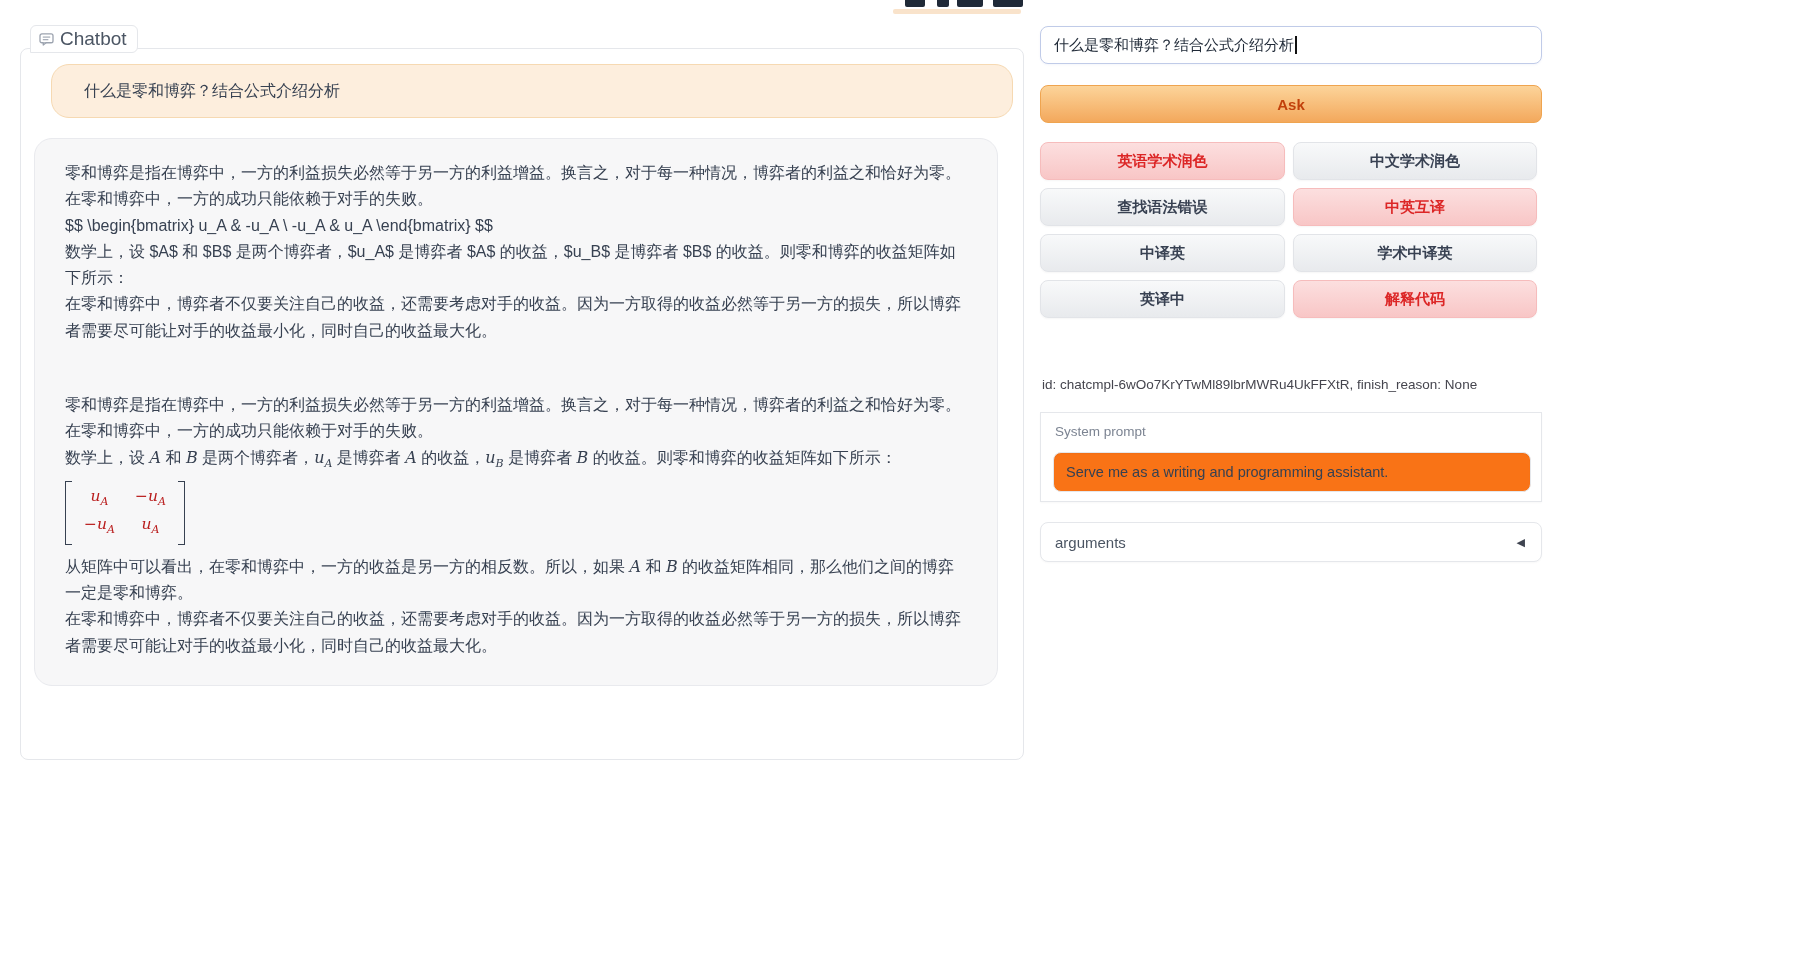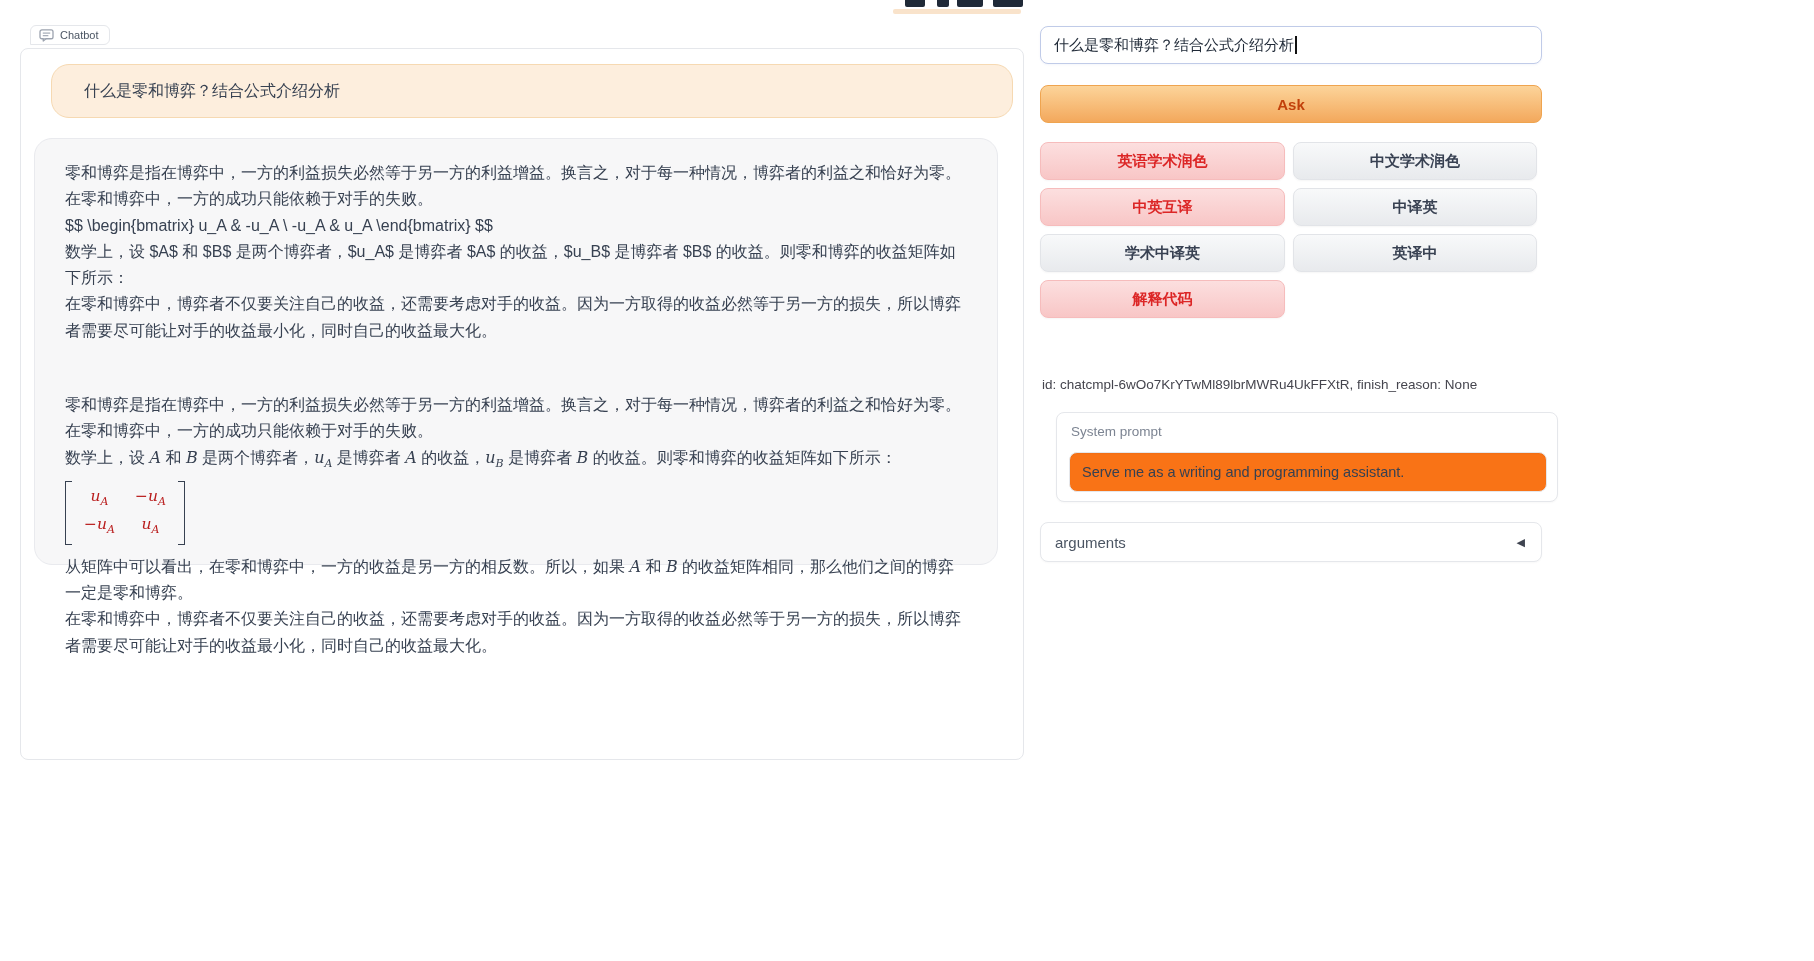--- a/index.html
+++ b/index.html
@@ -8,31 +8,31 @@
   .app { position:relative; width:1814px; height:961px; background:#fff; }
 
   
   .title-frag { position:absolute; left:893px; top:0; width:140px; height:15px; }
   .tf-bar { position:absolute; top:0; height:7px; background:#1f2937; border-radius:0 0 2px 2px; }
   .tf-underline { position:absolute; top:9px; left:0; width:128px; height:5px; background:#f9e3cb; border-radius:2px; }
 
   
   .chat-panel { position:absolute; left:20px; top:48px; width:1004px; height:712px;
                 background:#fff; border:1px solid #e5e7eb; border-radius:8px; }
-  .chat-tab { position:absolute; left:30px; top:25px; height:20px; z-index:3;
+  .chat-tab { position:absolute; left:30px; top:25px; height:28px; z-index:3;
               display:flex; align-items:center; gap:6px; padding:0 10px 0 8px;
               background:#fff; border:1px solid #e5e7eb; border-radius:6px 6px 6px 0;
-              font-size:11px; color:#4b5563; }
+              font-size:19px; color:#4b5563; }
   .chat-tab svg { display:block; }
 
   .bubble-user { position:absolute; left:30px; top:15px; width:962px; height:54px;
                  background:#fdeedd; border:1px solid #f6d9b2; border-radius:18px;
                  display:flex; align-items:center; padding:0 32px;
                  font-size:16px; color:#374151; }
-  .bubble-bot  { position:absolute; left:13px; top:89px; width:964px; height:427px;
+  .bubble-bot  { position:absolute; left:13px; top:89px; width:964px; height:548px;
                  background:#f7f7f8; border:1px solid #e9eaee; border-radius:18px;
                  padding:21px 30px; font-size:16px; line-height:26.3px; color:#374151; }
   .bubble-bot p { margin:0; }
   .bot-gap { height:48px; }
 
   .mathvar { font-family:"DejaVu Serif", serif; font-style:italic; }
   sub.msub { font-family:"DejaVu Serif", serif; font-style:italic; font-size:11px; }
 
   .matrix { display:inline-flex; align-items:stretch; margin:4px 0 2px 0;
             font-family:"DejaVu Serif", serif; font-style:italic; font-size:15.5px;
@@ -63,22 +63,22 @@
   .fn-btn { height:38px; border-radius:8px; display:flex; align-items:center; justify-content:center;
             font-size:15px; cursor:pointer; box-shadow:0 1px 2px rgba(0,0,0,.04); }
   .fn-btn.gray { background:linear-gradient(to bottom, #f8f9fa 0%, #e8eaed 100%);
                  border:1px solid #e2e4e8; color:#384152; font-weight:600; }
   .fn-btn.red  { background:linear-gradient(to bottom, #fcdfdf 0%, #f8c6c6 100%);
                  border:1px solid #f6bcbc; color:#dc2626; font-weight:700; }
 
   .status-line { position:absolute; left:2px; top:377px; width:500px;
                  font-size:13.5px; color:#45454e; }
 
-  .sys-box { position:absolute; left:16px; top:412px; width:502px; height:90px;
-             background:#fff; border:1px solid #e5e7eb; border-radius:8px;
+  .sys-box { position:absolute; left:0; top:412px; width:502px; height:90px;
+             background:#fff; border:1px solid #e5e7eb; border-radius:0;
              box-shadow:0 1px 2px rgba(0,0,0,.03); }
   .sys-label { position:absolute; left:14px; top:11px; font-size:13.5px; color:#7c8492; }
   .sys-textarea { position:absolute; left:12px; top:39px; width:478px; height:40px;
                   background:#f97316; border:1px solid #e5e7eb; border-radius:8px;
                   display:flex; align-items:center; padding:0 12px;
                   font-size:14.5px; color:#374151; box-shadow:inset 0 1px 2px rgba(0,0,0,.04); }
 
   .accordion { position:absolute; left:0; top:522px; width:502px; height:40px;
                background:#fff; border:1px solid #e5e7eb; border-radius:8px;
                display:flex; align-items:center; justify-content:space-between;
@@ -156,20 +156,23 @@
       <span>Ask</span>
     </div>
 
     <div class="btn-grid">
       <div class="fn-btn red">
           <span>英语学术润色</span>
         </div>
       <div class="fn-btn gray">
           <span>中文学术润色</span>
         </div>
+      <div class="fn-btn gray">
+          <span>查找语法错误</span>
+        </div>
       <div class="fn-btn red">
           <span>中英互译</span>
         </div>
       <div class="fn-btn gray">
           <span>中译英</span>
         </div>
       <div class="fn-btn gray">
           <span>学术中译英</span>
         </div>
       <div class="fn-btn gray">

